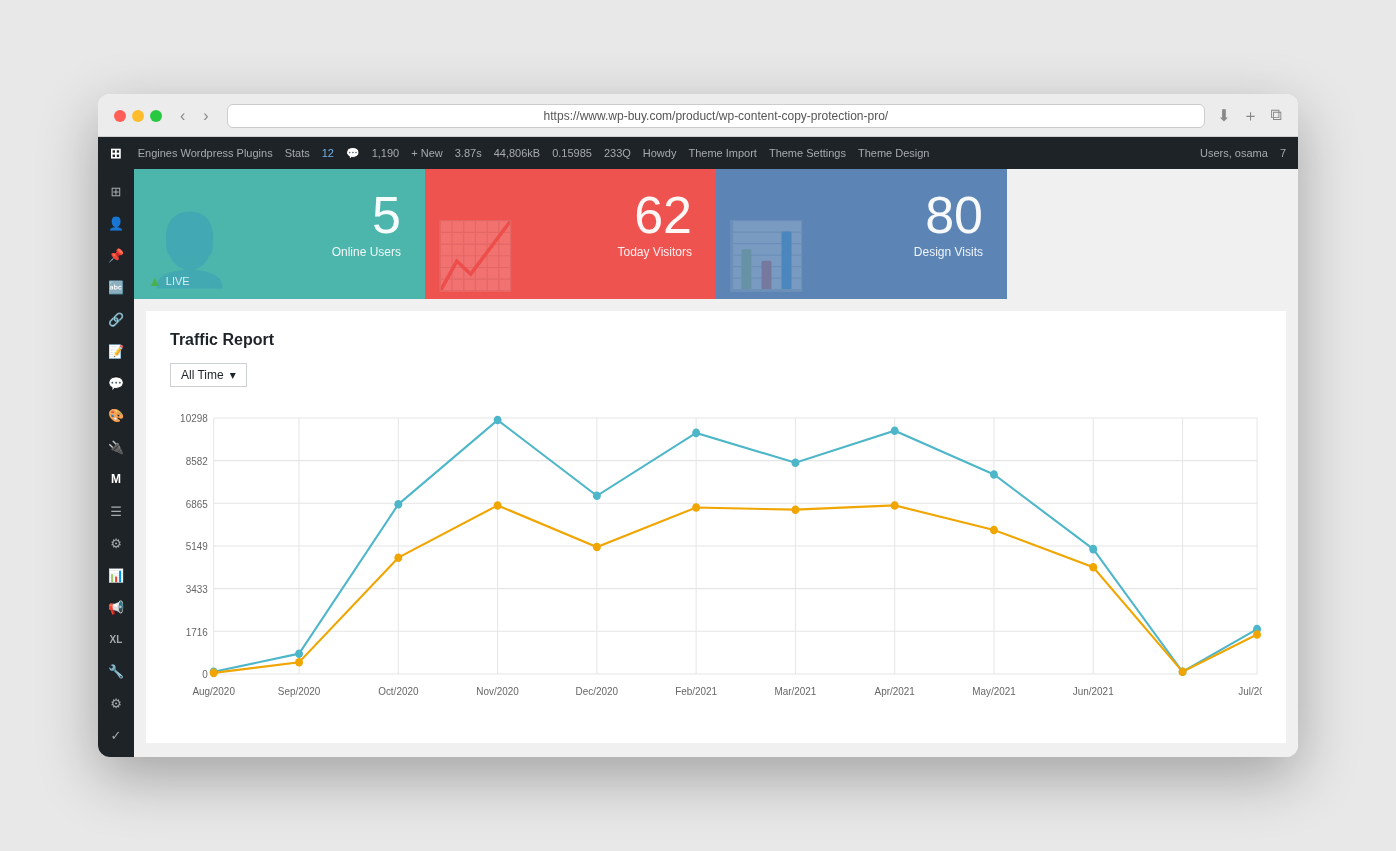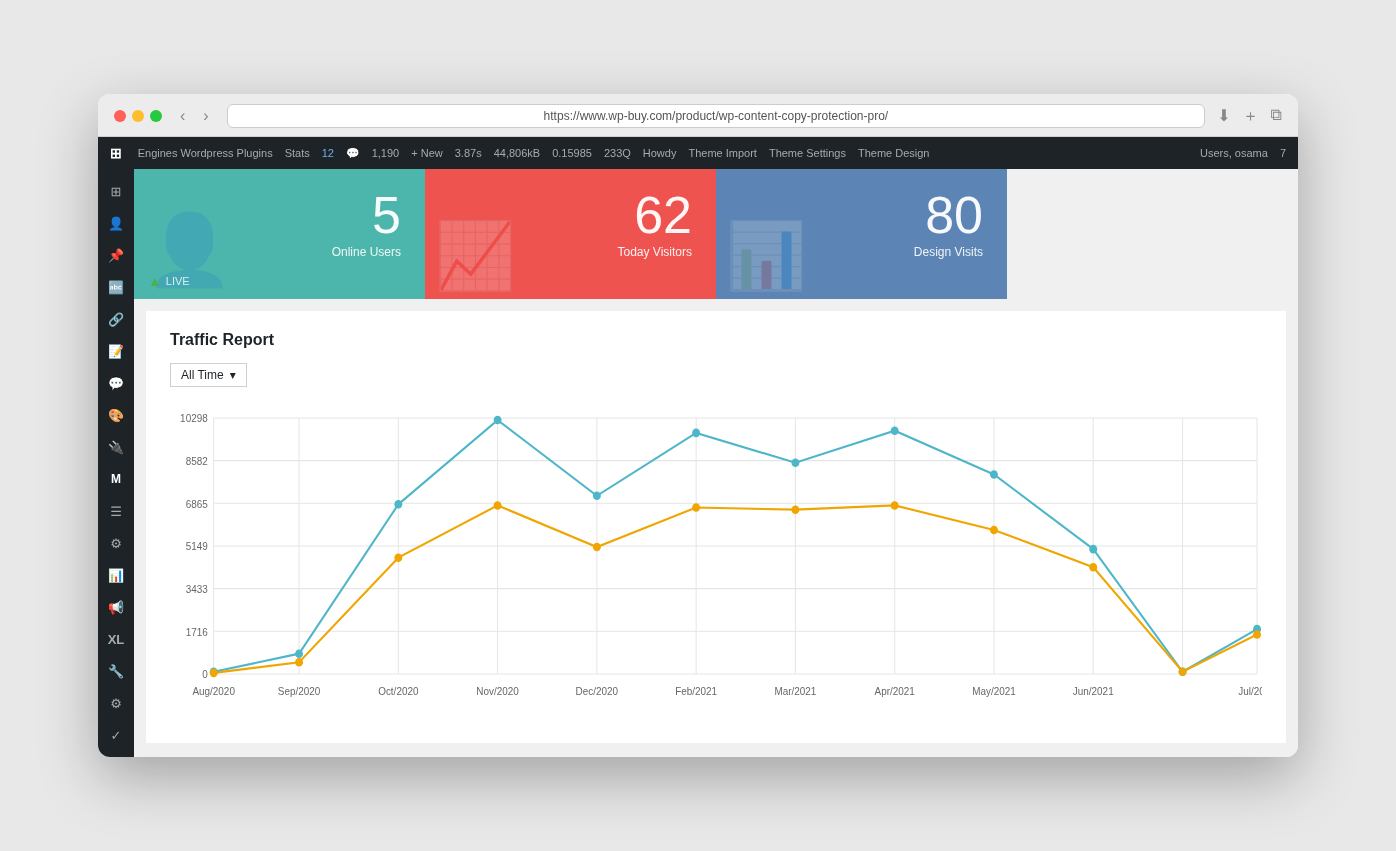--- a/index.html
+++ b/index.html
@@ -309,21 +309,21 @@
       <div class="sidebar-icon">🔗</div>
       <div class="sidebar-icon">📝</div>
       <div class="sidebar-icon">💬</div>
       <div class="sidebar-icon">🎨</div>
       <div class="sidebar-icon">🔌</div>
       <div class="sidebar-icon active" style="color:#fff;font-weight:bold;font-size:12px;">M</div>
       <div class="sidebar-icon">☰</div>
       <div class="sidebar-icon">⚙</div>
       <div class="sidebar-icon">📊</div>
       <div class="sidebar-icon">📢</div>
-      <div class="sidebar-icon" style="font-size:13px;font-weight:bold;">XL</div>
+      <div class="sidebar-icon" style="font-size:10px;font-weight:bold;">XL</div>
       <div class="sidebar-icon">🔧</div>
       <div class="sidebar-icon">⚙</div>
       <div class="sidebar-icon" style="margin-top:auto;">✓</div>
     </div>
 
     <div class="wp-dashboard">
 
       <div class="stats-cards">
 
         <div class="stat-card teal">

